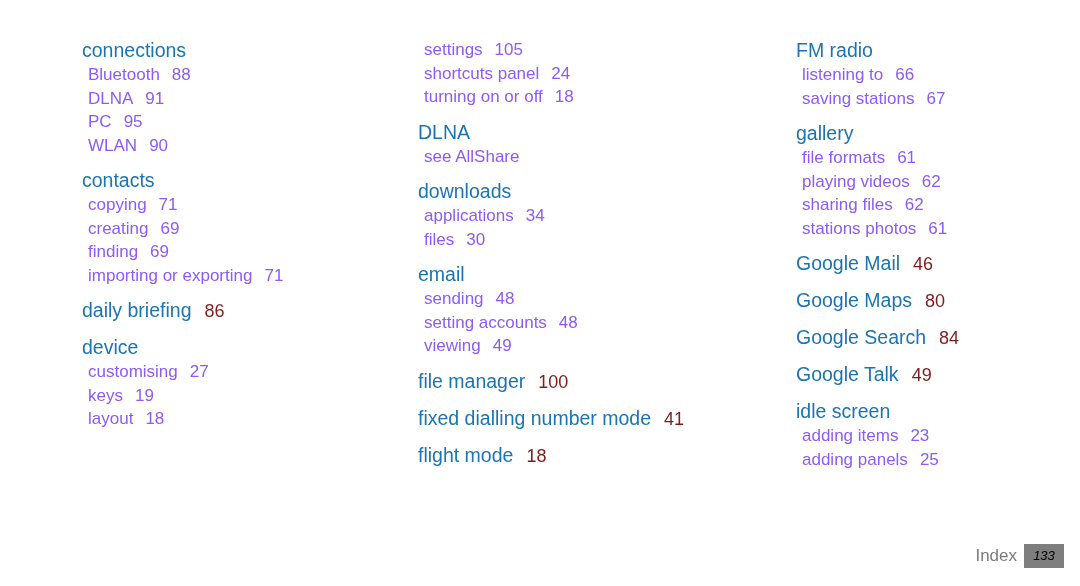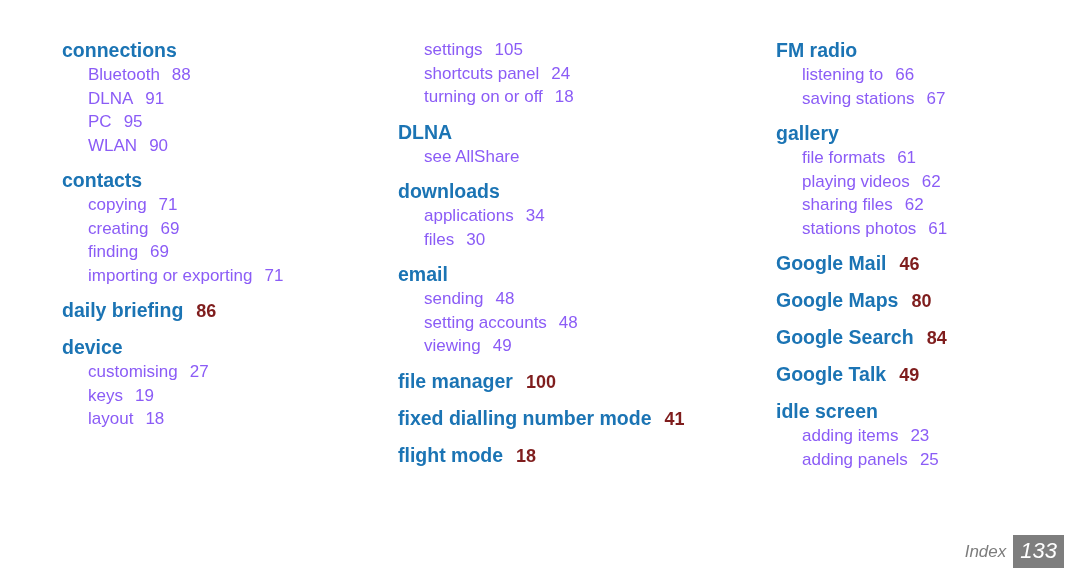--- a/index.html
+++ b/index.html
@@ -43,21 +43,22 @@
     margin-bottom: 11px;
   }
   .group:last-child { margin-bottom: 0; }
 
   
   .heading {
     color: #1b74b4;
     font-size: 19.5px;
     line-height: 25px;
     white-space: nowrap;
-    font-weight: 700;
+    font-weight: 400;
+    margin-left: 20px;
   }
   .heading .pg {
     color: #7f1d1d;
     padding-left: 13px;
     font-size: 18px;
   }
 
   
   .sub {
     color: #8b5cf6;
@@ -76,30 +77,29 @@
   
   .footer {
     position: absolute;
     right: 16px;
     bottom: 18px;
     display: flex;
     align-items: center;
     gap: 7px;
   }
   .footer-label {
-    font-style: italic;
     color: #7c7c7c;
     font-size: 17px;
     font-family: "Liberation Sans", sans-serif;
   }
   .footer-page {
     background: #7e7e7e;
-    color: #ffffff;
+    color: #000000;
     font-style: italic;
-    font-size: 22px;
+    font-size: 13px;
     line-height: 1;
     padding: 5px 7px 6px 7px;
     min-width: 26px;
     text-align: center;
   }
 </style>
 </head>
 <body>
 
 <div class="page">

